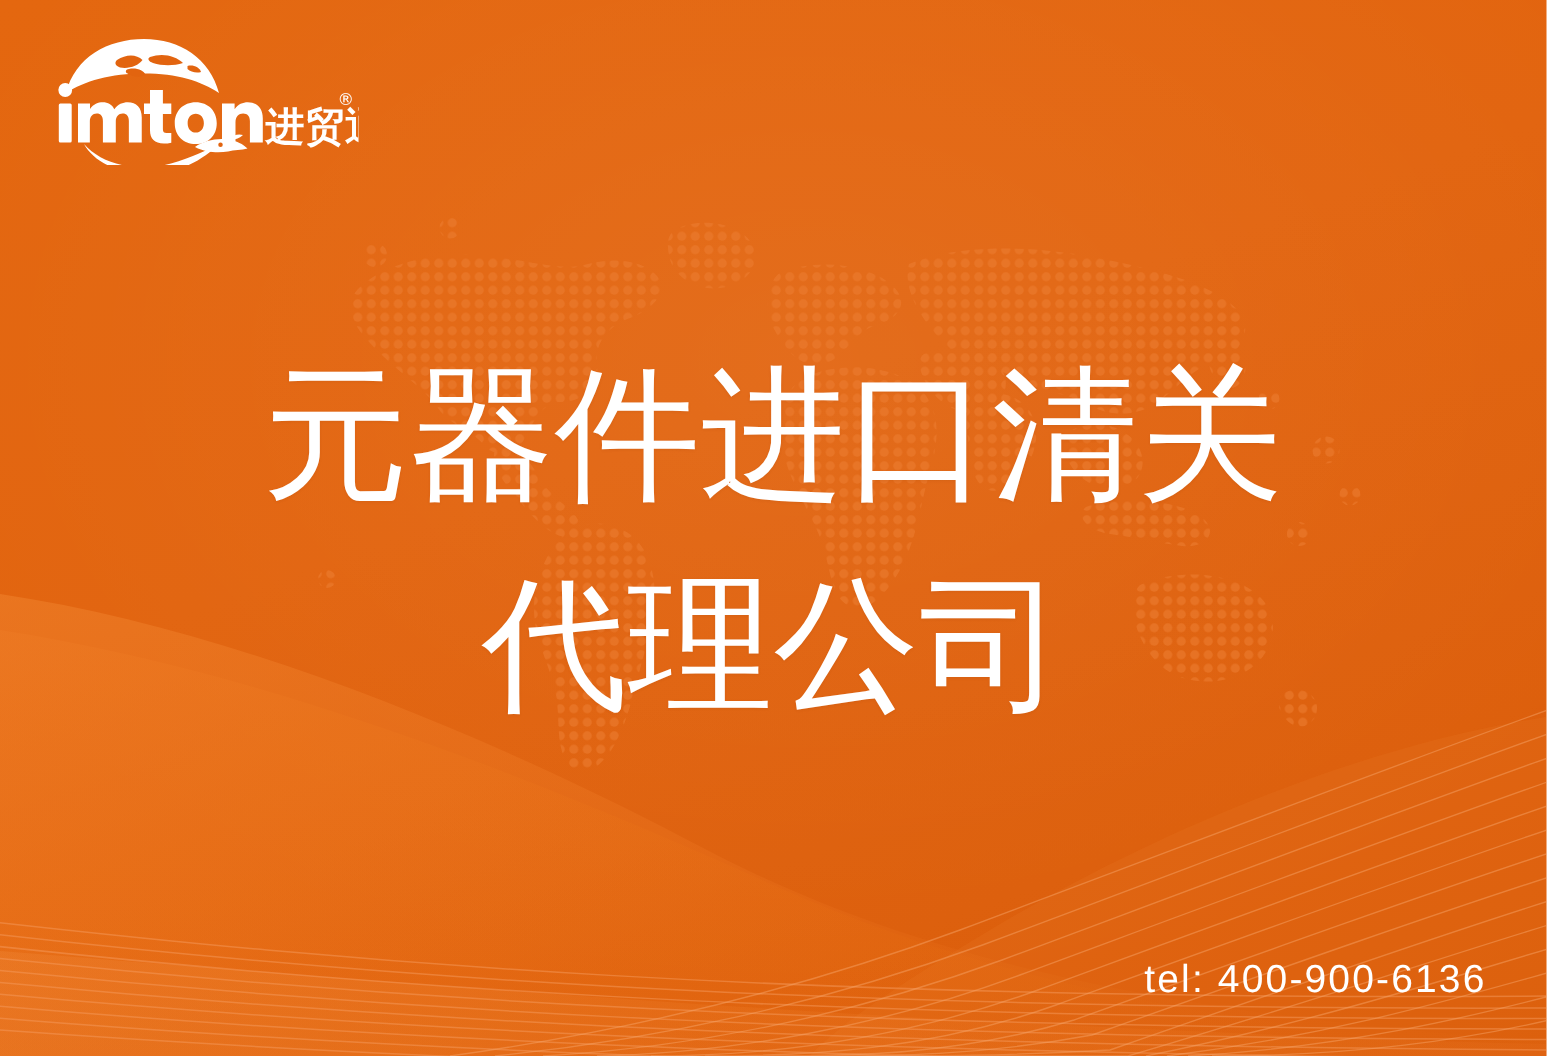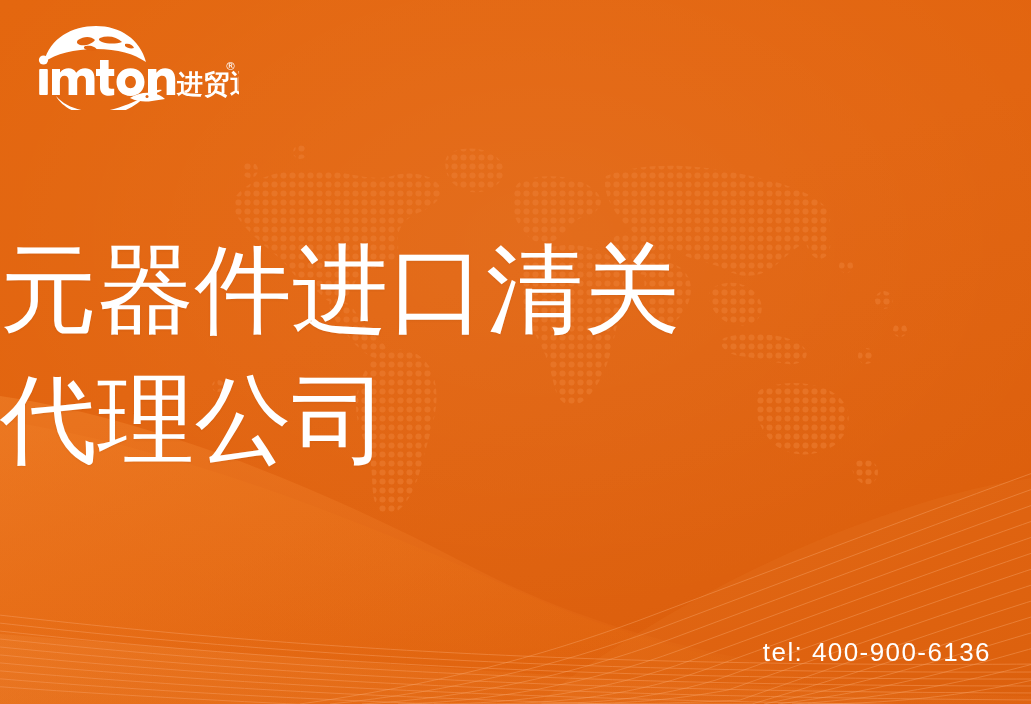--- a/index.html
+++ b/index.html
@@ -55,34 +55,35 @@
     height: 88px;
   }
   #logo-svg { display: block; width: 205px; height: 88px; }
 
   
   #headline {
     position: absolute;
     left: 0;
     top: 228px;
     width: 1031px;
+    text-align: center;
     color: #ffffff;
     font-family: "Liberation Sans", "DejaVu Sans", sans-serif;
     font-weight: 300;
     letter-spacing: 0.012em;
     line-height: 1.28;
     text-shadow: 0 1px 2px rgba(120,45,0,0.10);
   }
   .headline-line {
     display: block;
     font-size: 97px;
     font-weight: 300;
     white-space: nowrap;
   }
-  .headline-line.line2 { margin-top: 6px; }
+  .headline-line.line2 { margin-top: 16px; }
 
   
   #tel {
     position: absolute;
     right: 40px;
     bottom: 36px;
     color: #ffffff;
     font-size: 26px;
     font-weight: 400;
     letter-spacing: 0.055em;

